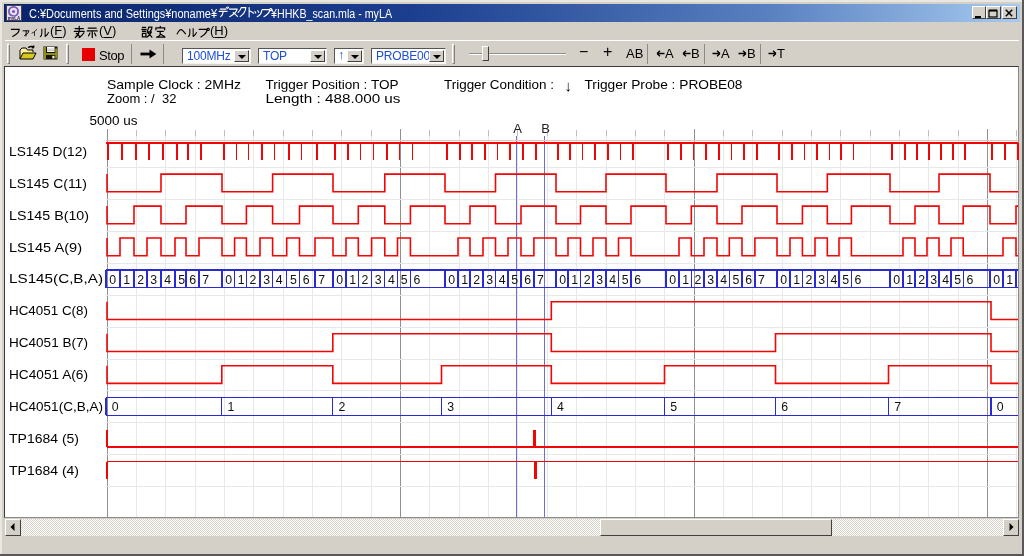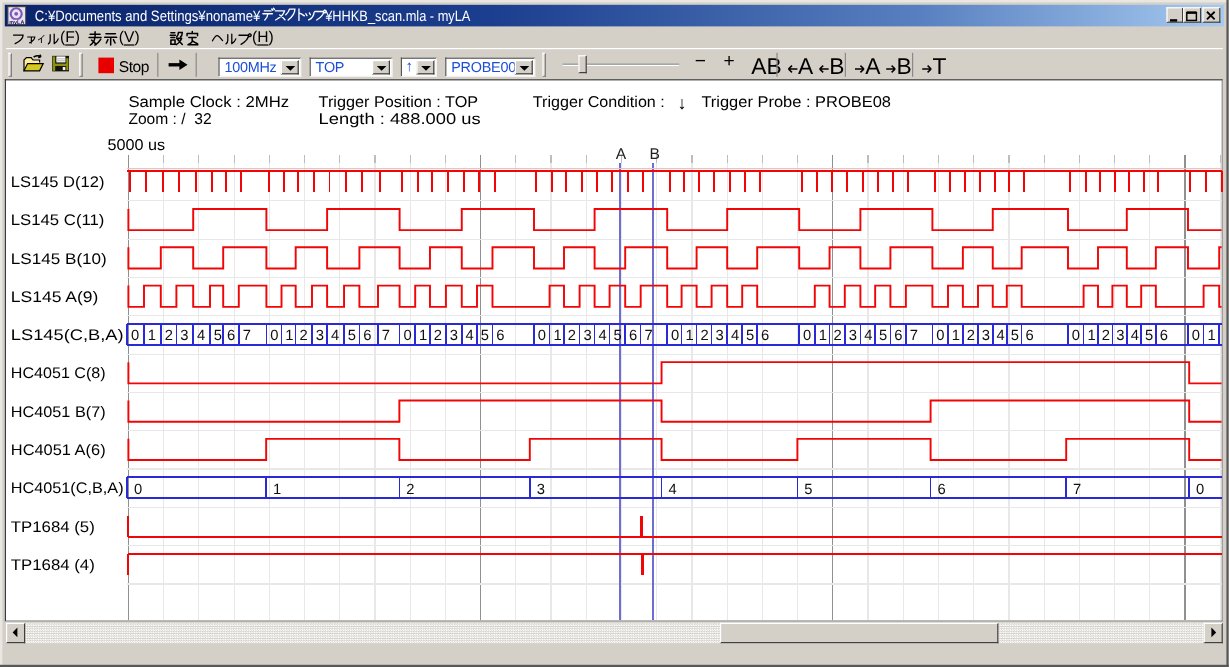--- a/index.html
+++ b/index.html
@@ -23,21 +23,21 @@
 .cbtn:after { content:""; position:absolute; left:3.2px; top:4.8px; border:4px solid transparent; border-top:4.6px solid #000; }
 .client { left:4px; top:66px; width:1015px; height:452px; background:#fff;
   border-top:1.2px solid #3a3a3a; border-left:1.2px solid #3a3a3a; border-bottom:1.2px solid #8a8a8a; border-right:1.2px solid #8a8a8a; }
 .statusbar { left:2px; top:564px; width:1020px; height:15px; font-size:12px; letter-spacing:-0.2px; color:#000;text-decoration:underline; }
 .panel { position:absolute; top:-1.5px; height:16px; border-top:1px solid #808080; border-left:1px solid #808080;
   border-right:1px solid #fff; border-bottom:1px solid #fff; padding:1px 4px 0 4px; }
 .sbar { left:5px; top:519px; width:1014px; height:17px;
   background:repeating-conic-gradient(#fff 0% 25%, #d5d1c9 0% 50%) 0 0/2px 2px; }
 .sbtn { position:absolute; top:0; width:16px; height:17px; background:#d4d0c8;
   border-top:1px solid #fff; border-left:1px solid #fff; border-right:1.4px solid #404040; border-bottom:1.4px solid #404040; }
-.tool-txt { position:absolute; font-size:19px; color:#000; top:5px; }
+.tool-txt { position:absolute; font-size:13px; color:#000; top:5px; }
 </style></head>
 <body>
 
 <div class="abs" style="left:0;top:0;width:1024px;height:2px;background:#e9e7e2;"></div>
 <div class="abs" style="left:0;top:0;width:2px;height:556px;background:#e9e7e2;"></div>
 <div class="abs" style="left:1022px;top:0;width:2px;height:556px;background:#585858;"></div>
 <div class="abs" style="left:0;top:554px;width:1024px;height:2px;background:#585858;"></div>
 
 <div class="abs titlebar">
   <svg class="abs" style="left:2px;top:1px" width="16" height="16" viewBox="0 0 16 16">

